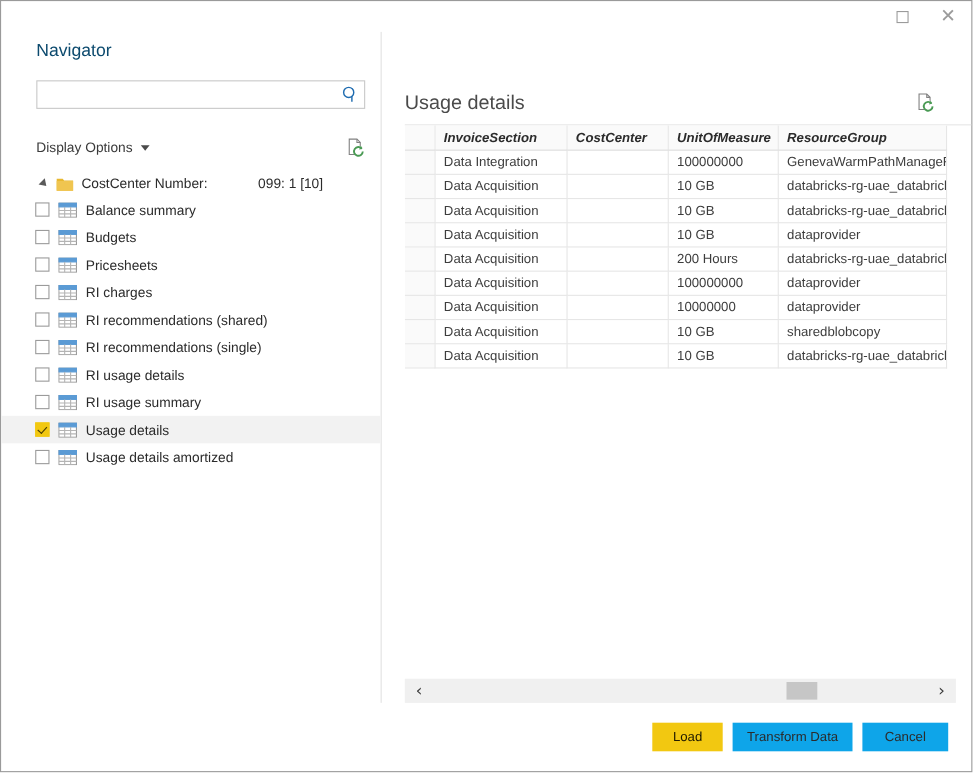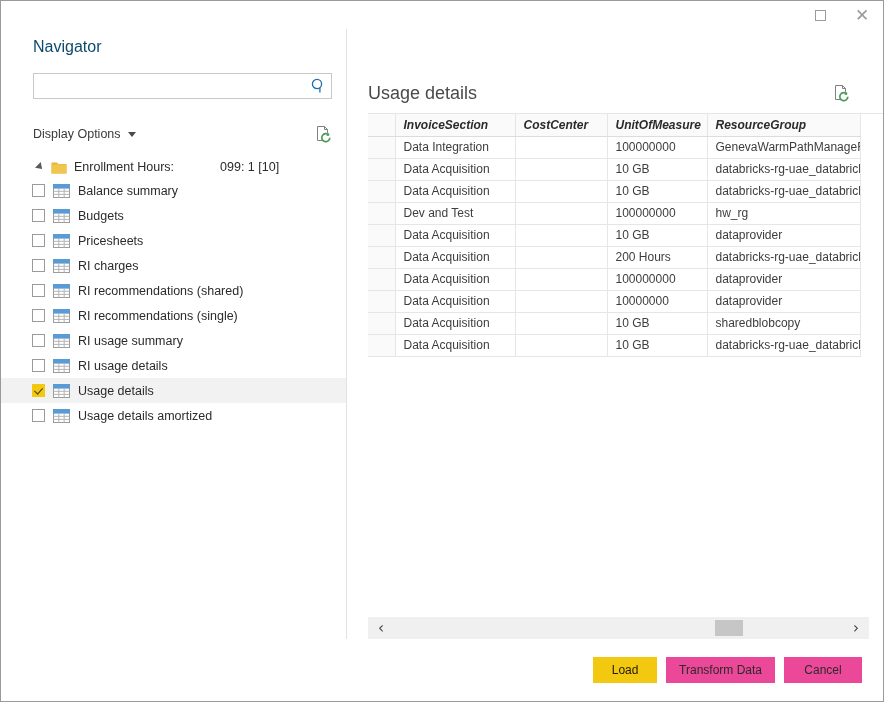--- a/index.html
+++ b/index.html
@@ -302,21 +302,21 @@
     align-items: center;
     justify-content: flex-end;
     gap: 9px;
     padding-right: 21px;
     box-sizing: border-box;
   }
   .btn {
     min-width: 78px;
     height: 26px;
     border: 1px solid transparent;
-    background: #ec4899;
+    background: #0ea5e9;
     font-family: "Liberation Sans", sans-serif;
     font-size: 12px;
     color: #2b2b2b;
     cursor: default;
     padding: 0 12px;
   }
   .btn.primary {
     background: #f2c811;
     color: #1f1a00;
     min-width: 64px;
@@ -371,21 +371,21 @@
       <div class="tree">
         <div class="tree-root">
           <span class="expander"></span>
           <span class="folder-icon">
             <svg width="16" height="13" viewBox="0 0 16 13">
               <path d="M0.5 1.5 h5.5 l1.3 1.6 h8.2 v9.4 h-15 z" fill="#e8b830"></path>
               <path d="M0.5 3.6 h15 v8.9 h-15 z" fill="#f0c550"></path>
             </svg>
           </span>
           <span class="root-label">
-            <span>Enrollment Hours:</span>
+            <span>CostCenter Number:</span>
             <span class="root-gap"></span>
             <span>099: 1 [10]</span>
           </span>
         </div>
         <div id="tree-items">
             <div class="tree-item">
               <span class="chk"></span>
               <span class="table-icon"><svg width="17" height="14" viewBox="0 0 17 14">
                   <rect x="0.5" y="0.5" width="16" height="13" fill="#ffffff" stroke="#9b9b9b"></rect>
                   <rect x="0.5" y="0.5" width="16" height="3.6" fill="#5b9bd5" stroke="#5b9bd5"></rect>
@@ -459,33 +459,33 @@
             <div class="tree-item">
               <span class="chk"></span>
               <span class="table-icon"><svg width="17" height="14" viewBox="0 0 17 14">
                   <rect x="0.5" y="0.5" width="16" height="13" fill="#ffffff" stroke="#9b9b9b"></rect>
                   <rect x="0.5" y="0.5" width="16" height="3.6" fill="#5b9bd5" stroke="#5b9bd5"></rect>
                   <line x1="5.8" y1="4.1" x2="5.8" y2="13.5" stroke="#b4b4b4"></line>
                   <line x1="11.2" y1="4.1" x2="11.2" y2="13.5" stroke="#b4b4b4"></line>
                   <line x1="0.5" y1="7.3" x2="16.5" y2="7.3" stroke="#b4b4b4"></line>
                   <line x1="0.5" y1="10.4" x2="16.5" y2="10.4" stroke="#b4b4b4"></line>
                 </svg></span>
+              <span class="tree-label">RI usage details</span>
+            </div>
+            <div class="tree-item">
+              <span class="chk"></span>
+              <span class="table-icon"><svg width="17" height="14" viewBox="0 0 17 14">
+                  <rect x="0.5" y="0.5" width="16" height="13" fill="#ffffff" stroke="#9b9b9b"></rect>
+                  <rect x="0.5" y="0.5" width="16" height="3.6" fill="#5b9bd5" stroke="#5b9bd5"></rect>
+                  <line x1="5.8" y1="4.1" x2="5.8" y2="13.5" stroke="#b4b4b4"></line>
+                  <line x1="11.2" y1="4.1" x2="11.2" y2="13.5" stroke="#b4b4b4"></line>
+                  <line x1="0.5" y1="7.3" x2="16.5" y2="7.3" stroke="#b4b4b4"></line>
+                  <line x1="0.5" y1="10.4" x2="16.5" y2="10.4" stroke="#b4b4b4"></line>
+                </svg></span>
               <span class="tree-label">RI usage summary</span>
-            </div>
-            <div class="tree-item">
-              <span class="chk"></span>
-              <span class="table-icon"><svg width="17" height="14" viewBox="0 0 17 14">
-                  <rect x="0.5" y="0.5" width="16" height="13" fill="#ffffff" stroke="#9b9b9b"></rect>
-                  <rect x="0.5" y="0.5" width="16" height="3.6" fill="#5b9bd5" stroke="#5b9bd5"></rect>
-                  <line x1="5.8" y1="4.1" x2="5.8" y2="13.5" stroke="#b4b4b4"></line>
-                  <line x1="11.2" y1="4.1" x2="11.2" y2="13.5" stroke="#b4b4b4"></line>
-                  <line x1="0.5" y1="7.3" x2="16.5" y2="7.3" stroke="#b4b4b4"></line>
-                  <line x1="0.5" y1="10.4" x2="16.5" y2="10.4" stroke="#b4b4b4"></line>
-                </svg></span>
-              <span class="tree-label">RI usage details</span>
             </div>
             <div class="tree-item selected">
               <span class="chk checked"></span>
               <span class="table-icon"><svg width="17" height="14" viewBox="0 0 17 14">
                   <rect x="0.5" y="0.5" width="16" height="13" fill="#ffffff" stroke="#9b9b9b"></rect>
                   <rect x="0.5" y="0.5" width="16" height="3.6" fill="#5b9bd5" stroke="#5b9bd5"></rect>
                   <line x1="5.8" y1="4.1" x2="5.8" y2="13.5" stroke="#b4b4b4"></line>
                   <line x1="11.2" y1="4.1" x2="11.2" y2="13.5" stroke="#b4b4b4"></line>
                   <line x1="0.5" y1="7.3" x2="16.5" y2="7.3" stroke="#b4b4b4"></line>
                   <line x1="0.5" y1="10.4" x2="16.5" y2="10.4" stroke="#b4b4b4"></line>
@@ -560,27 +560,20 @@
               </tr>
               <tr>
                 <td class="sel-cell"></td>
                 <td>Data Acquisition</td>
                 <td></td>
                 <td>10 GB</td>
                 <td>databricks-rg-uae_databricks-</td>
               </tr>
               <tr>
                 <td class="sel-cell"></td>
-                <td>Dev and Test</td>
-                <td></td>
-                <td>100000000</td>
-                <td>hw_rg</td>
-              </tr>
-              <tr>
-                <td class="sel-cell"></td>
                 <td>Data Acquisition</td>
                 <td></td>
                 <td>10 GB</td>
                 <td>dataprovider</td>
               </tr>
               <tr>
                 <td class="sel-cell"></td>
                 <td>Data Acquisition</td>
                 <td></td>
                 <td>200 Hours</td>

